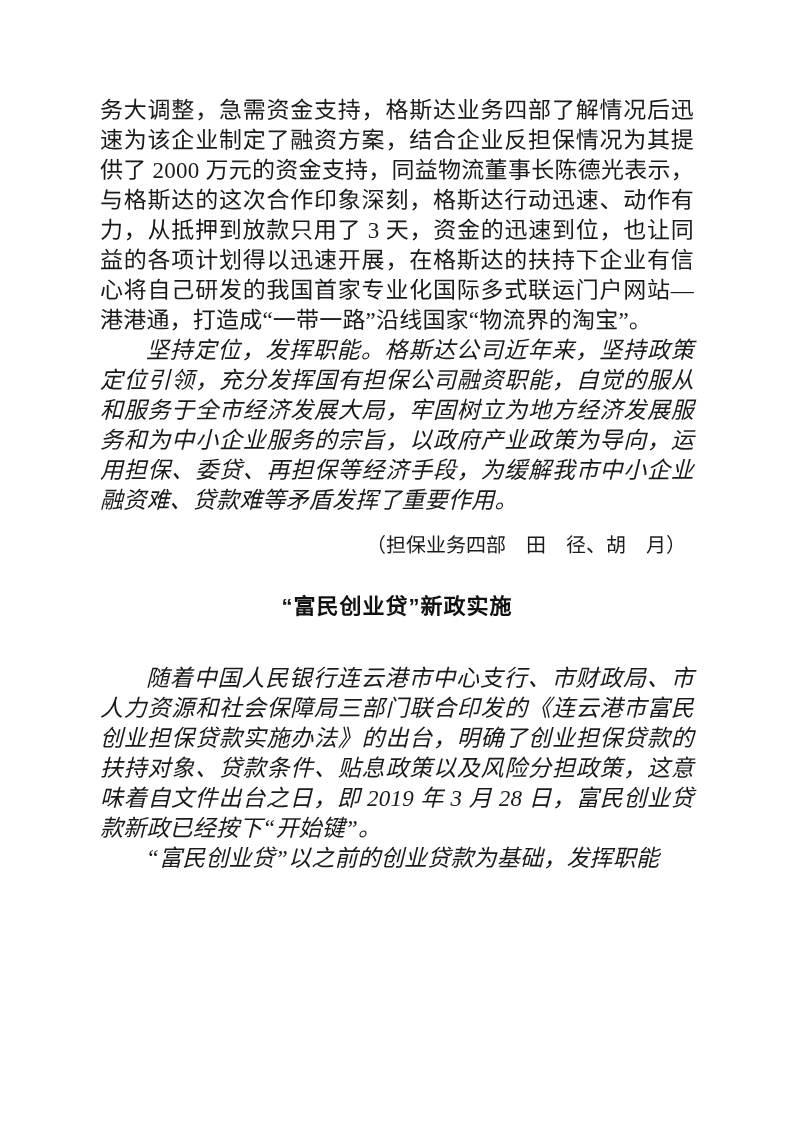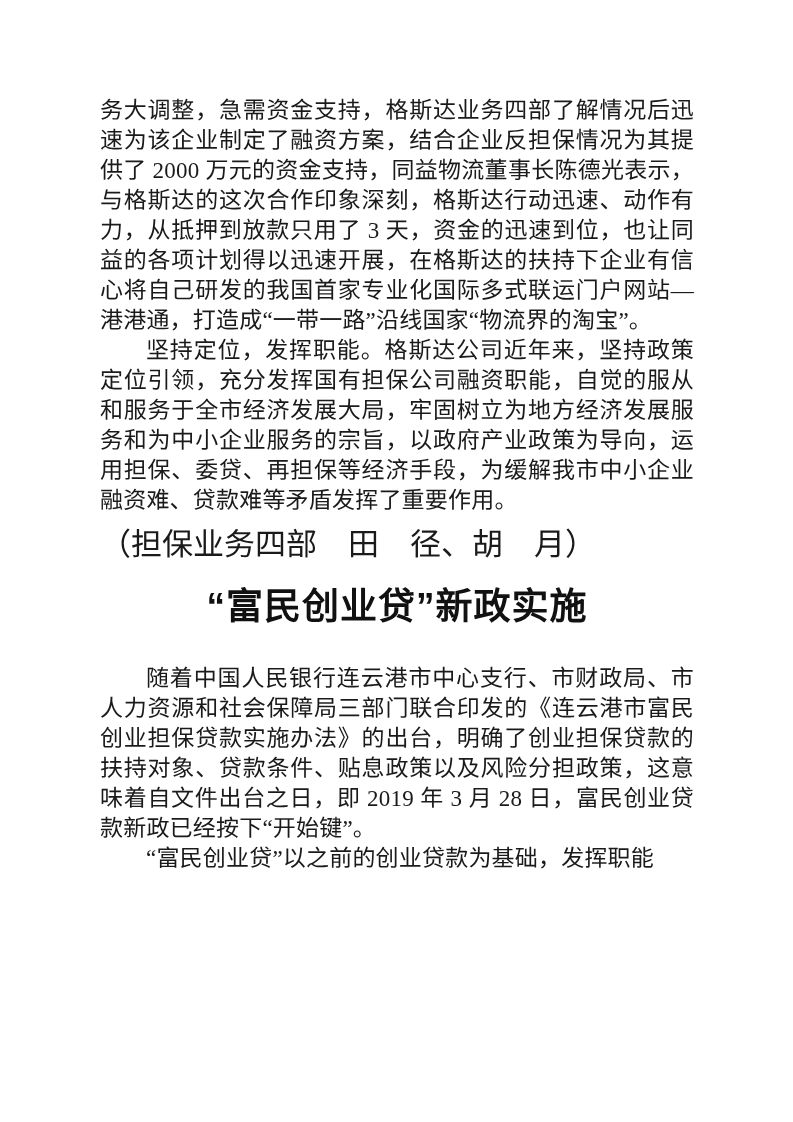--- a/index.html
+++ b/index.html
@@ -26,32 +26,33 @@
     margin: 0;
     font-size: 23px;
     line-height: 30px;
     text-align: justify;
     text-justify: inter-ideograph;
     word-break: break-all;
     letter-spacing: 0.2px;
   }
   .indent {
     text-indent: 2em;
+    font-style: italic;
   }
   .byline {
     margin: 14px 8px 0 0;
-    font-size: 31px;
+    font-size: 20px;
     line-height: 30px;
-    text-align: left;
+    text-align: right;
   }
   .heading {
     margin: 26px 0 36px 0;
     font-family: "Liberation Sans", sans-serif;
     font-weight: 700;
-    font-size: 37px;
+    font-size: 22px;
     line-height: 42px;
     text-align: center;
     letter-spacing: 1px;
     color: #111111;
   }
   .page-number {
     position: absolute;
     left: 0;
     right: 0;
     top: 1038px;

